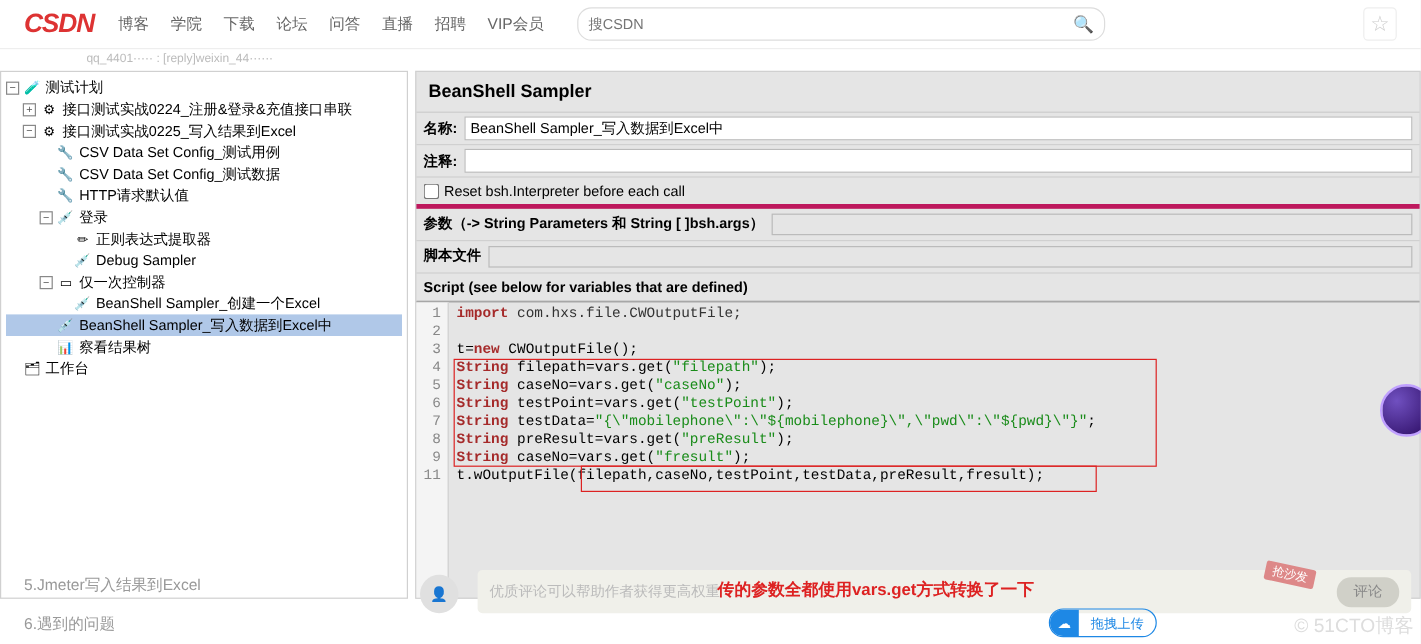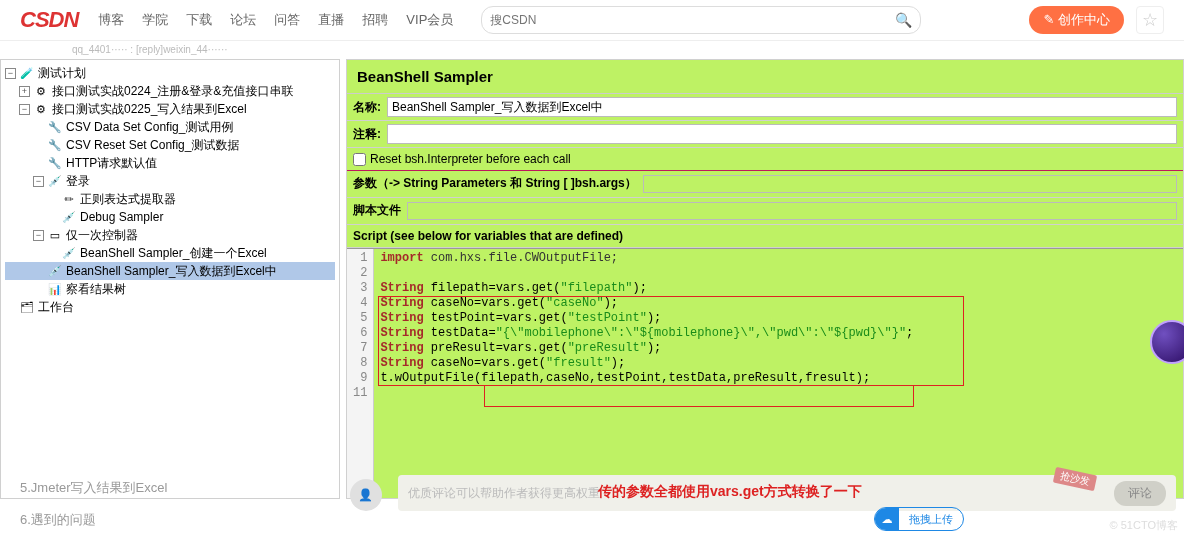--- a/index.html
+++ b/index.html
@@ -25,26 +25,26 @@
 .tree-row { display: flex; align-items: center; height: 18px; padding: 1px 0; cursor: pointer; }
 .tree-row.selected { background: #b0c8e8; }
 .toggle { width: 11px; height: 11px; display: inline-flex; align-items: center; justify-content: center; border: 1px solid #888; font-size: 9px; line-height: 9px; margin-right: 3px; color: #555; background: #fff; }
 .toggle.blank { border: none; background: transparent; }
 .tree-icon { width: 16px; height: 16px; margin-right: 3px; display: inline-flex; align-items: center; justify-content: center; font-size: 11px; }
 .indent-1 { padding-left: 14px; }
 .indent-2 { padding-left: 28px; }
 .indent-3 { padding-left: 42px; }
 
 
-.right-panel { flex: 1; border: 1px solid #d0d0d0; margin-left: 6px; background: #bef264; display: flex; flex-direction: column; }
+.right-panel { flex: 1; border: 1px solid #d0d0d0; margin-left: 6px; background: #e5e5e5; display: flex; flex-direction: column; }
 .rp-title { font-weight: bold; font-size: 15px; padding: 8px 10px; border-bottom: 1px solid #ccc; }
 .form-row { display: flex; align-items: center; border-bottom: 1px solid #d0d0d0; }
 .form-label { width: 40px; font-weight: bold; padding: 4px 6px; font-size: 12px; }
 .form-input { flex: 1; border: 1px solid #bbb; margin: 3px 6px 3px 0; padding: 2px 4px; font-size: 12px; background: #fff; }
-.checkbox-row { padding: 4px 6px; border-bottom: 1px solid #be185d; display: flex; align-items: center; gap: 4px; }
+.checkbox-row { padding: 4px 6px; border-bottom: 4px solid #be185d; display: flex; align-items: center; gap: 4px; }
 .params-row { padding: 4px 6px; border-bottom: 1px solid #d0d0d0; font-weight: bold; display: flex; }
 .params-field { flex: 1; border: 1px solid #bbb; height: 18px; margin-left: 6px; }
 .script-label { padding: 4px 6px; font-weight: bold; border-bottom: 1px solid #d0d0d0; }
 
 
 .code-editor { flex: 1; display: flex; font-family: Consolas, "Courier New", monospace; font-size: 12px; position: relative; border-top: 1px solid #999; }
 .gutter { background: #f4f4f4; border-right: 1px solid #ccc; color: #888; text-align: right; padding: 2px 6px; line-height: 15px; }
 .gutter div { height: 15px; }
 .code-body { flex: 1; padding: 2px 6px; line-height: 15px; position: relative; }
 .code-body .line { height: 15px; white-space: pre; }
@@ -61,21 +61,21 @@
 .toc-col div { margin-bottom: 14px; }
 .comment-area { flex: 1; position: relative; padding: 8px; }
 .avatar { width: 32px; height: 32px; border-radius: 50%; background: #e0e0e0; display: inline-flex; align-items: center; justify-content: center; color: #aaa; position: absolute; top: 12px; left: 10px; }
 .comment-box { margin-left: 50px; background: #f0f0ea; border-radius: 4px; height: 36px; display: flex; align-items: center; padding: 0 10px; color: #bbb; position: relative; }
 .red-annot { position: absolute; color: #d22; font-size: 14px; font-weight: bold; left: 200px; top: 8px; }
 .sofa-badge { position: absolute; right: 80px; top: -4px; background: #d88; color: #fff; font-size: 10px; padding: 1px 6px; border-radius: 2px; transform: rotate(12deg); }
 .reply-btn { background: #d0d0c8; border: none; border-radius: 12px; padding: 4px 14px; color: #888; font-size: 12px; }
 .upload-pill { position: absolute; right: 220px; bottom: 6px; display: flex; align-items: center; border: 1px solid #1e88e5; border-radius: 12px; overflow: hidden; font-size: 11px; }
 .upload-pill .up-icon { background: #1e88e5; color: #fff; width: 24px; height: 22px; display: flex; align-items: center; justify-content: center; }
 .upload-pill .up-text { padding: 0 10px; color: #1e88e5; }
-.watermark { position: absolute; right: 6px; bottom: 4px; color: #ddd; font-size: 11px; }
+.watermark { position: absolute; right: 6px; bottom: 4px; color: #ddd; font-size: 16px; }
 
 .side-badge { position: absolute; right: -10px; top: 320px; width: 44px; height: 44px; border-radius: 50%; background: radial-gradient(circle at 30% 30%, #7050c0, #2a0a60); border: 2px solid #c0a0ff; }
 </style>
 </head>
 <body>
 
 <div class="header">
   <span class="logo">CSDN</span>
   <span class="nav-item">博客</span>
   <span class="nav-item">学院</span>
@@ -83,21 +83,20 @@
   <span class="nav-item">论坛</span>
   <span class="nav-item">问答</span>
   <span class="nav-item">直播</span>
   <span class="nav-item">招聘</span>
   <span class="nav-item">VIP会员</span>
   <div class="search-box">
     <input placeholder="搜CSDN" style="">
     <span class="search-icon-btn">🔍</span>
   </div>
   <div class="header-right">
-    <button class="create-btn">✎ 创作中心</button>
     <span class="star-btn">☆</span>
   </div>
 </div>
 
 <div class="gray-strip">
   <div>qq_4401····· : [reply]weixin_44······</div>
 </div>
 
 <div class="main">
 
@@ -118,21 +117,21 @@
         <span>接口测试实战0225_写入结果到Excel</span>
       </div>
     <div class="tree-row indent-2">
         <span class="toggle blank"></span>
         <span class="tree-icon">🔧</span>
         <span>CSV Data Set Config_测试用例</span>
       </div>
     <div class="tree-row indent-2">
         <span class="toggle blank"></span>
         <span class="tree-icon">🔧</span>
-        <span>CSV Reset Set Config_测试数据</span>
+        <span>CSV Data Set Config_测试数据</span>
       </div>
     <div class="tree-row indent-2">
         <span class="toggle blank"></span>
         <span class="tree-icon">🔧</span>
         <span>HTTP请求默认值</span>
       </div>
     <div class="tree-row indent-2">
         <span class="toggle">−</span>
         <span class="tree-icon">💉</span>
         <span>登录</span>
@@ -207,20 +206,21 @@
           <div>5</div>
           <div>6</div>
           <div>7</div>
           <div>8</div>
           <div>9</div>
           <div>11</div>
       </div>
       <div class="code-body">
         <div class="line"><span class="kw">import</span><span class="pkg"> com.hxs.file.CWOutputFile;</span></div>
         <div class="line"></div>
+        <div class="line"><span>t=</span><span class="kw">new</span><span> CWOutputFile();</span></div>
         <div class="line"><span class="type">String</span><span> filepath=vars.get(</span><span class="str">"filepath"</span><span>);</span></div>
         <div class="line"><span class="type">String</span><span> caseNo=vars.get(</span><span class="str">"caseNo"</span><span>);</span></div>
         <div class="line"><span class="type">String</span><span> testPoint=vars.get(</span><span class="str">"testPoint"</span><span>);</span></div>
         <div class="line"><span class="type">String</span><span> testData=</span><span class="str">"{\"mobilephone\":\"${mobilephone}\",\"pwd\":\"${pwd}\"}"</span><span>;</span></div>
         <div class="line"><span class="type">String</span><span> preResult=vars.get(</span><span class="str">"preResult"</span><span>);</span></div>
         <div class="line"><span class="type">String</span><span> caseNo=vars.get(</span><span class="str">"fresult"</span><span>);</span></div>
         <div class="line"><span>t.wOutputFile(filepath,caseNo,testPoint,testData,preResult,fresult);</span></div>
         <div class="redbox1"></div>
         <div class="redbox2"></div>
       </div>

